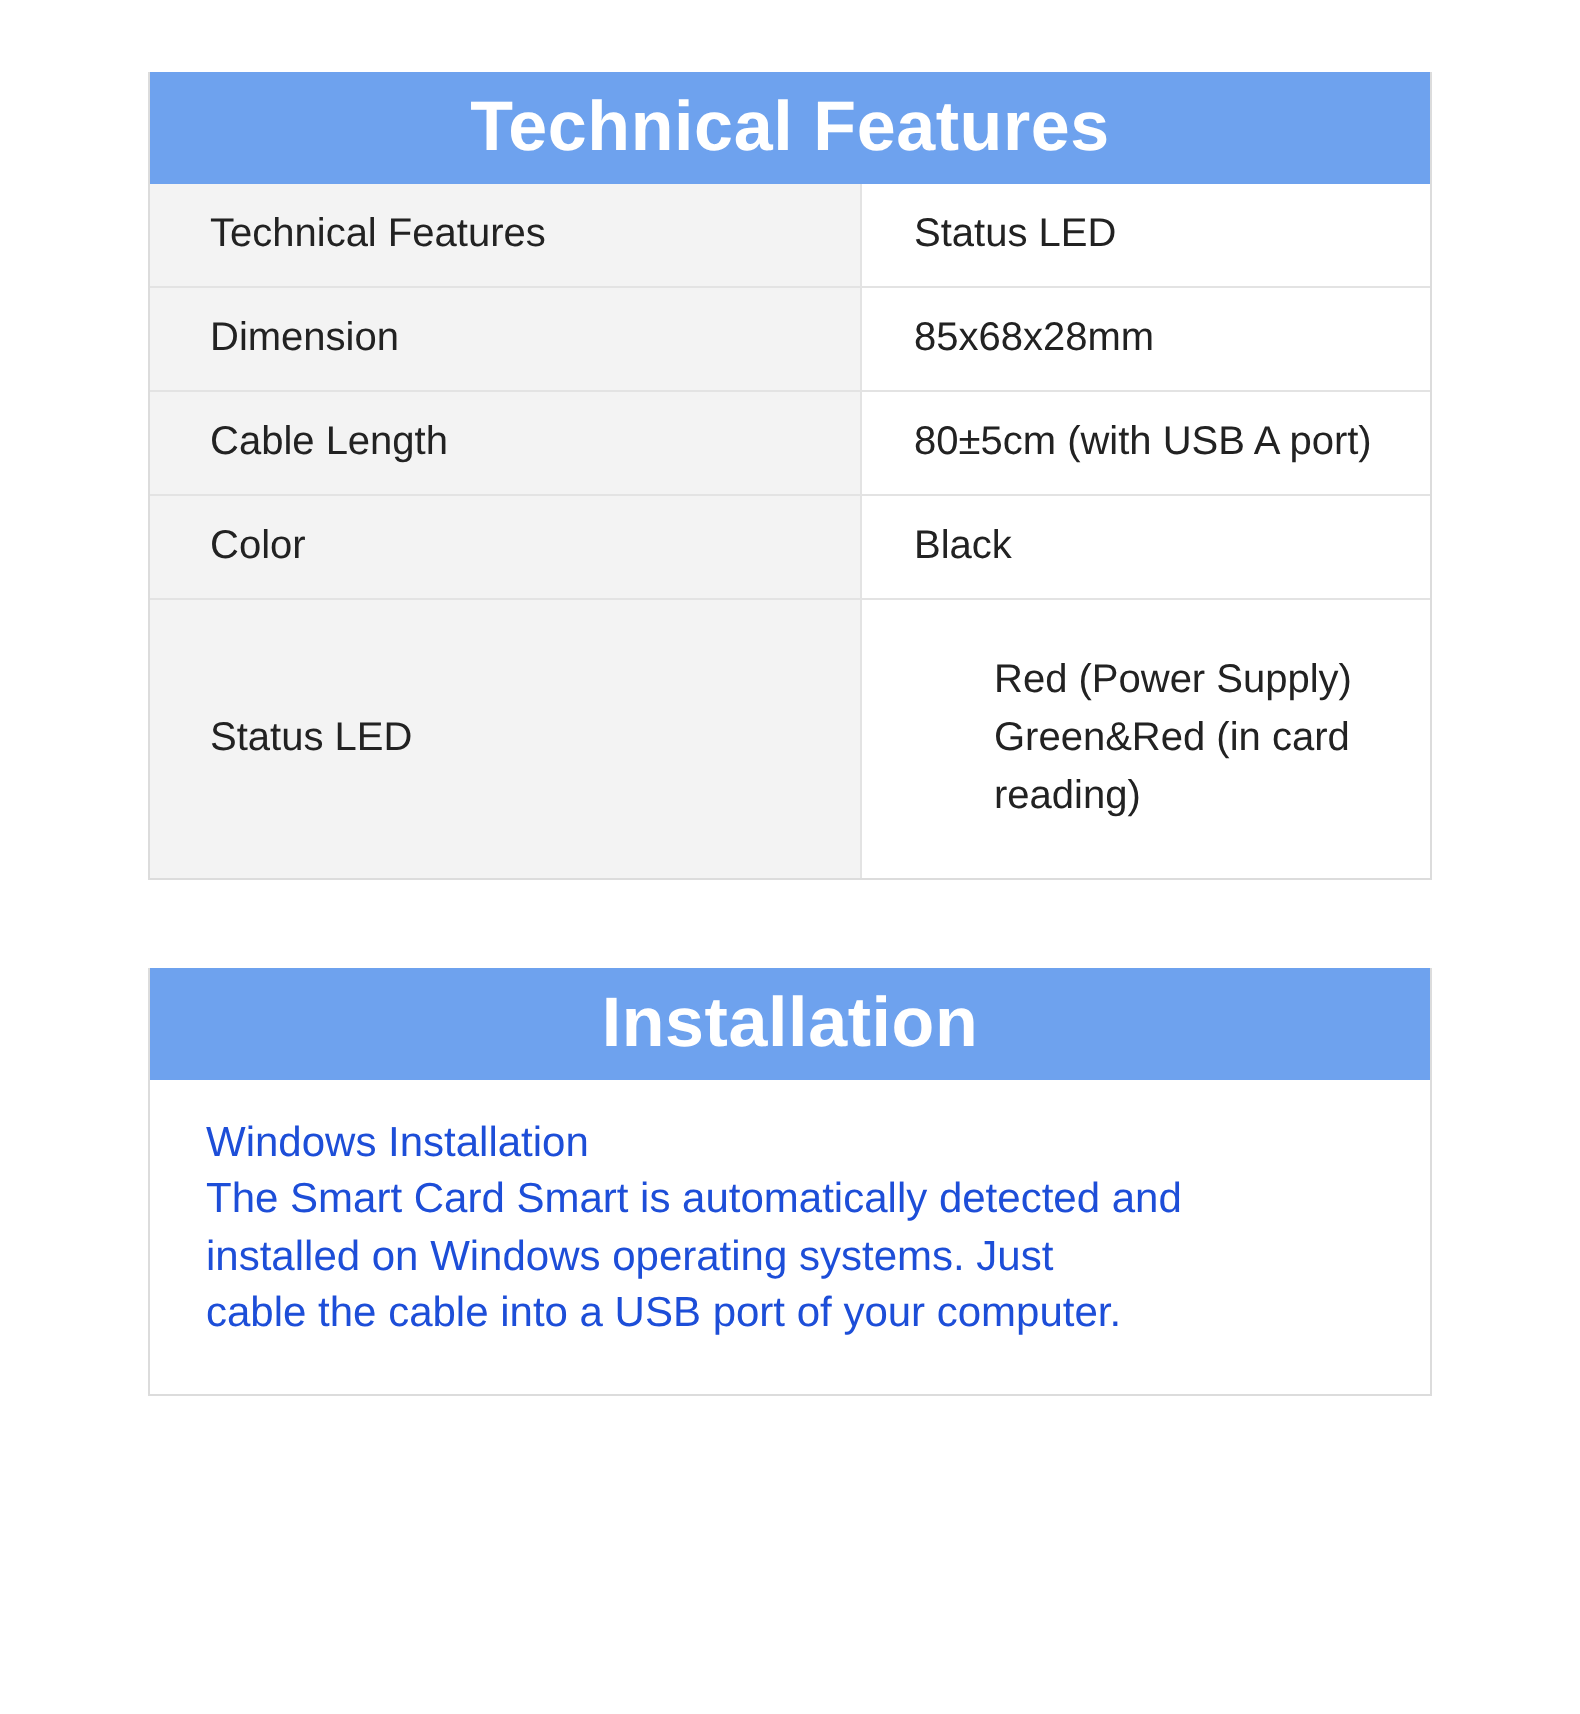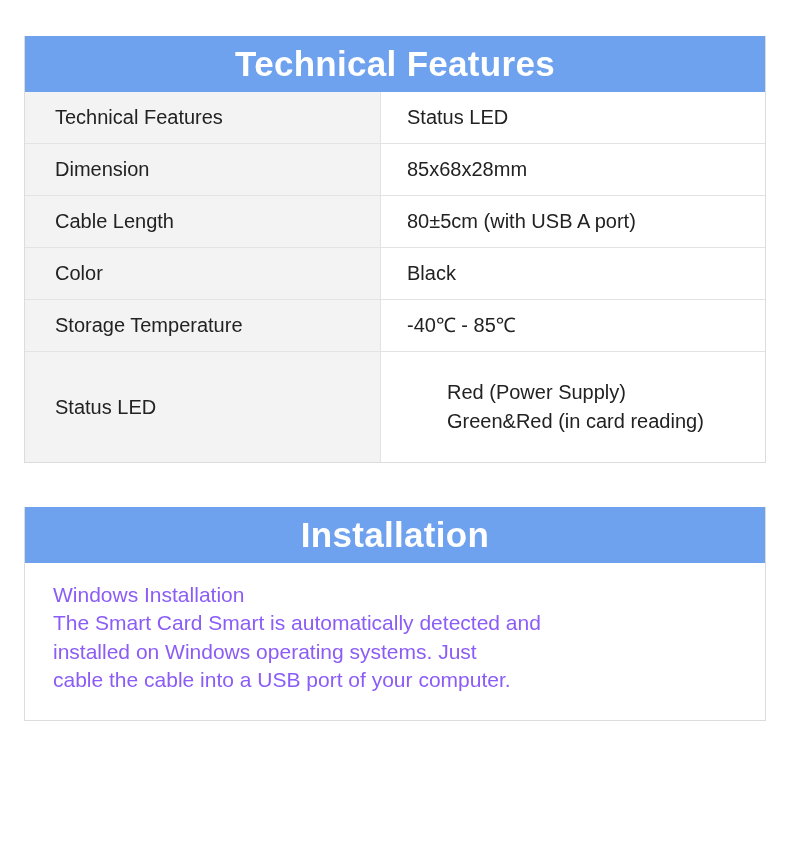--- a/index.html
+++ b/index.html
@@ -18,21 +18,21 @@
     width: 790px;
     height: 857px;
     position: relative;
     background: #ffffff;
     box-sizing: border-box;
     padding: 36px 24px 0 24px;
   }
 
   
   .panel {
-    width: 742px;
+    width: 642px;
     margin: 0 auto;
     border: 1px solid #dcdcdc;
     border-top: none;
     box-sizing: border-box;
     background: #ffffff;
   }
   .panel-header {
     background: #6ea2ee;
     color: #ffffff;
     text-align: center;
@@ -77,21 +77,21 @@
   .val-line { display: block; margin-left: 40px; }
 
   
   .gap {
     height: 44px;
   }
   .install-body {
     padding: 18px 28px 26px 28px;
     font-size: 21px;
     line-height: 1.35;
-    color: #8b5cf6;
+    color: #1d4ed8;
   }
   .install-line { display: block; }
 </style>
 </head>
 <body>
 
 <div class="page">
 
   <div class="panel">
     <div class="panel-header">Technical Features</div>
@@ -107,24 +107,20 @@
           <td class="val">85x68x28mm</td>
         </tr>
         <tr>
           <td class="key">Cable Length</td>
           <td class="val">80±5cm (with USB A port)</td>
         </tr>
         <tr>
           <td class="key">Color</td>
           <td class="val">Black</td>
         </tr>
-        <tr>
-          <td class="key">Storage Temperature</td>
-          <td class="val">-40℃ - 85℃</td>
-        </tr>
         <tr class="tall">
           <td class="key">Status LED</td>
           <td class="val">
             <span class="val-line">Red (Power Supply)</span>
             <span class="val-line">Green&amp;Red (in card reading)</span>
           </td>
         </tr>
       </tbody>
     </table>
   </div>

